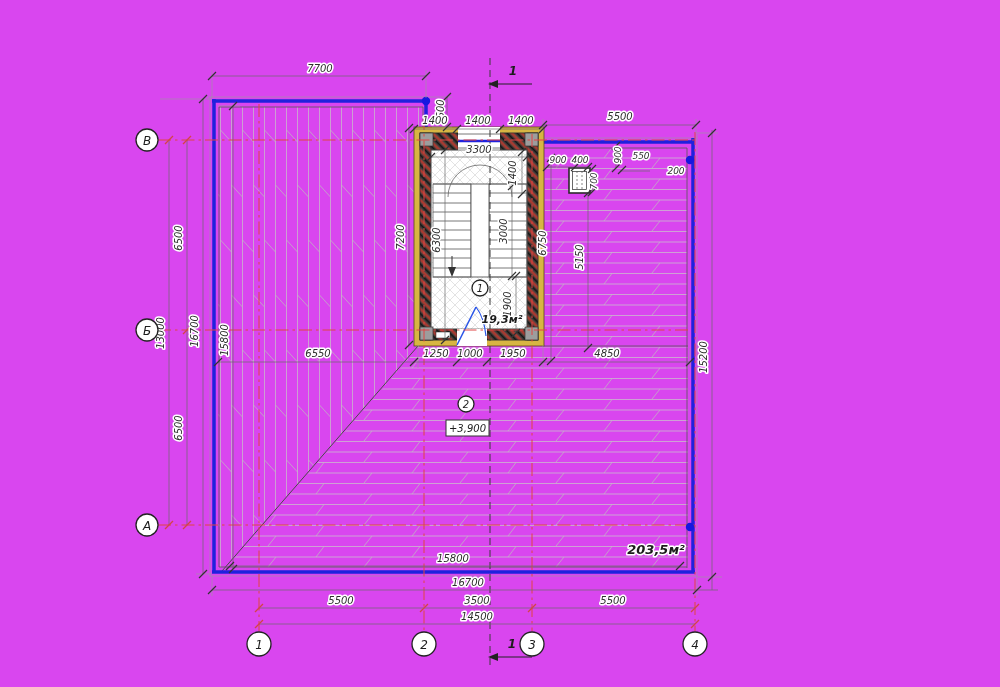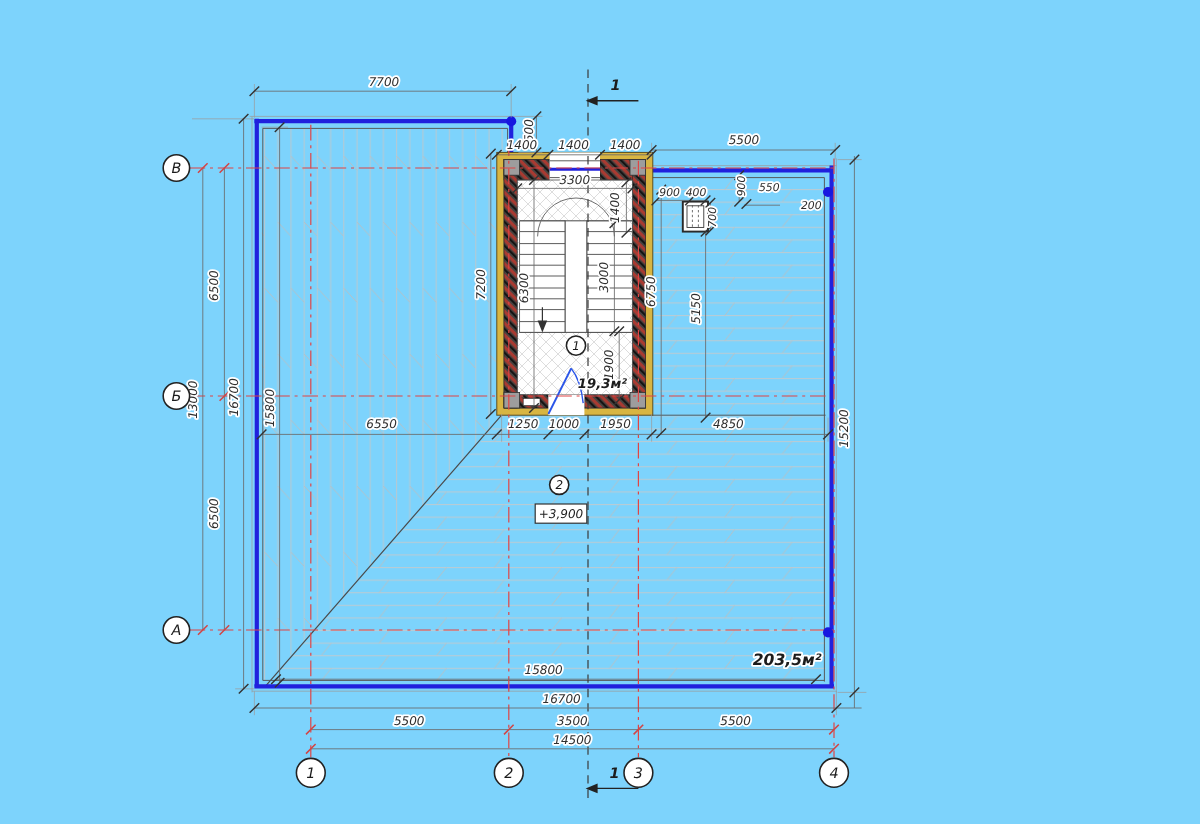--- a/index.html
+++ b/index.html
@@ -1,16 +1,16 @@
 <!DOCTYPE html>
 <html><head>
 <meta charset="utf-8">
 <style>
   html,body{margin:0;padding:0;background:#fff;}
-  .stage{width:1000px;height:687px;position:relative;background:#7dd3fc;overflow:hidden;}
+  .stage{width:1000px;height:687px;position:relative;background:#d946ef;overflow:hidden;}
   svg{display:block;}
   .dim{font:italic 10px "DejaVu Sans", sans-serif;fill:#2e2e2e;text-anchor:middle;
        paint-order:stroke;stroke:#ffffff;stroke-width:3px;stroke-linejoin:round;}
   .dim-sm{font:italic 9px "DejaVu Sans", sans-serif;fill:#2e2e2e;text-anchor:middle;
        paint-order:stroke;stroke:#ffffff;stroke-width:3px;stroke-linejoin:round;}
   .axis-txt{font:italic 12px "DejaVu Sans", sans-serif;fill:#1c1c1c;text-anchor:middle;}
   .tag-txt{font:italic 10px "DejaVu Sans", sans-serif;fill:#1c1c1c;text-anchor:middle;}
   .area-txt{font:italic 600 13px "DejaVu Sans", sans-serif;fill:#1c1c1c;text-anchor:middle;
        paint-order:stroke;stroke:#ffffff;stroke-width:3px;stroke-linejoin:round;}
   .area-sm{font:italic 600 11px "DejaVu Sans", sans-serif;fill:#1c1c1c;text-anchor:middle;

